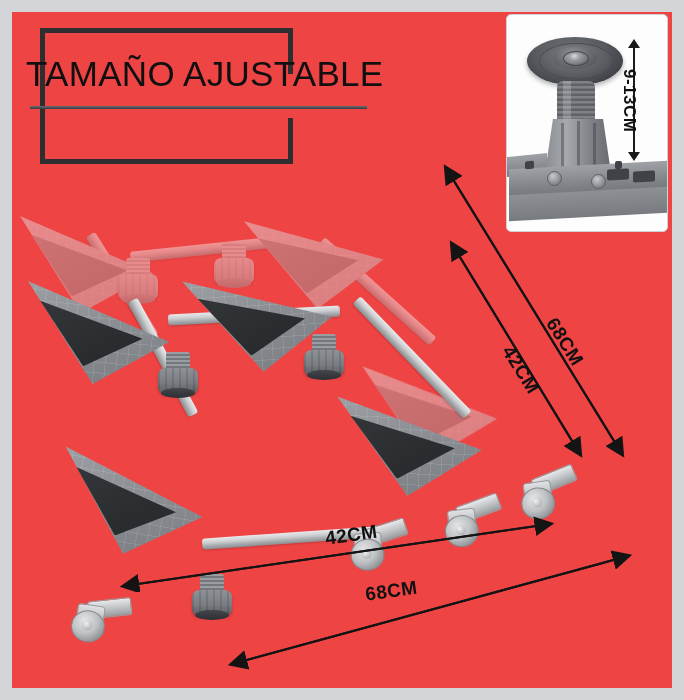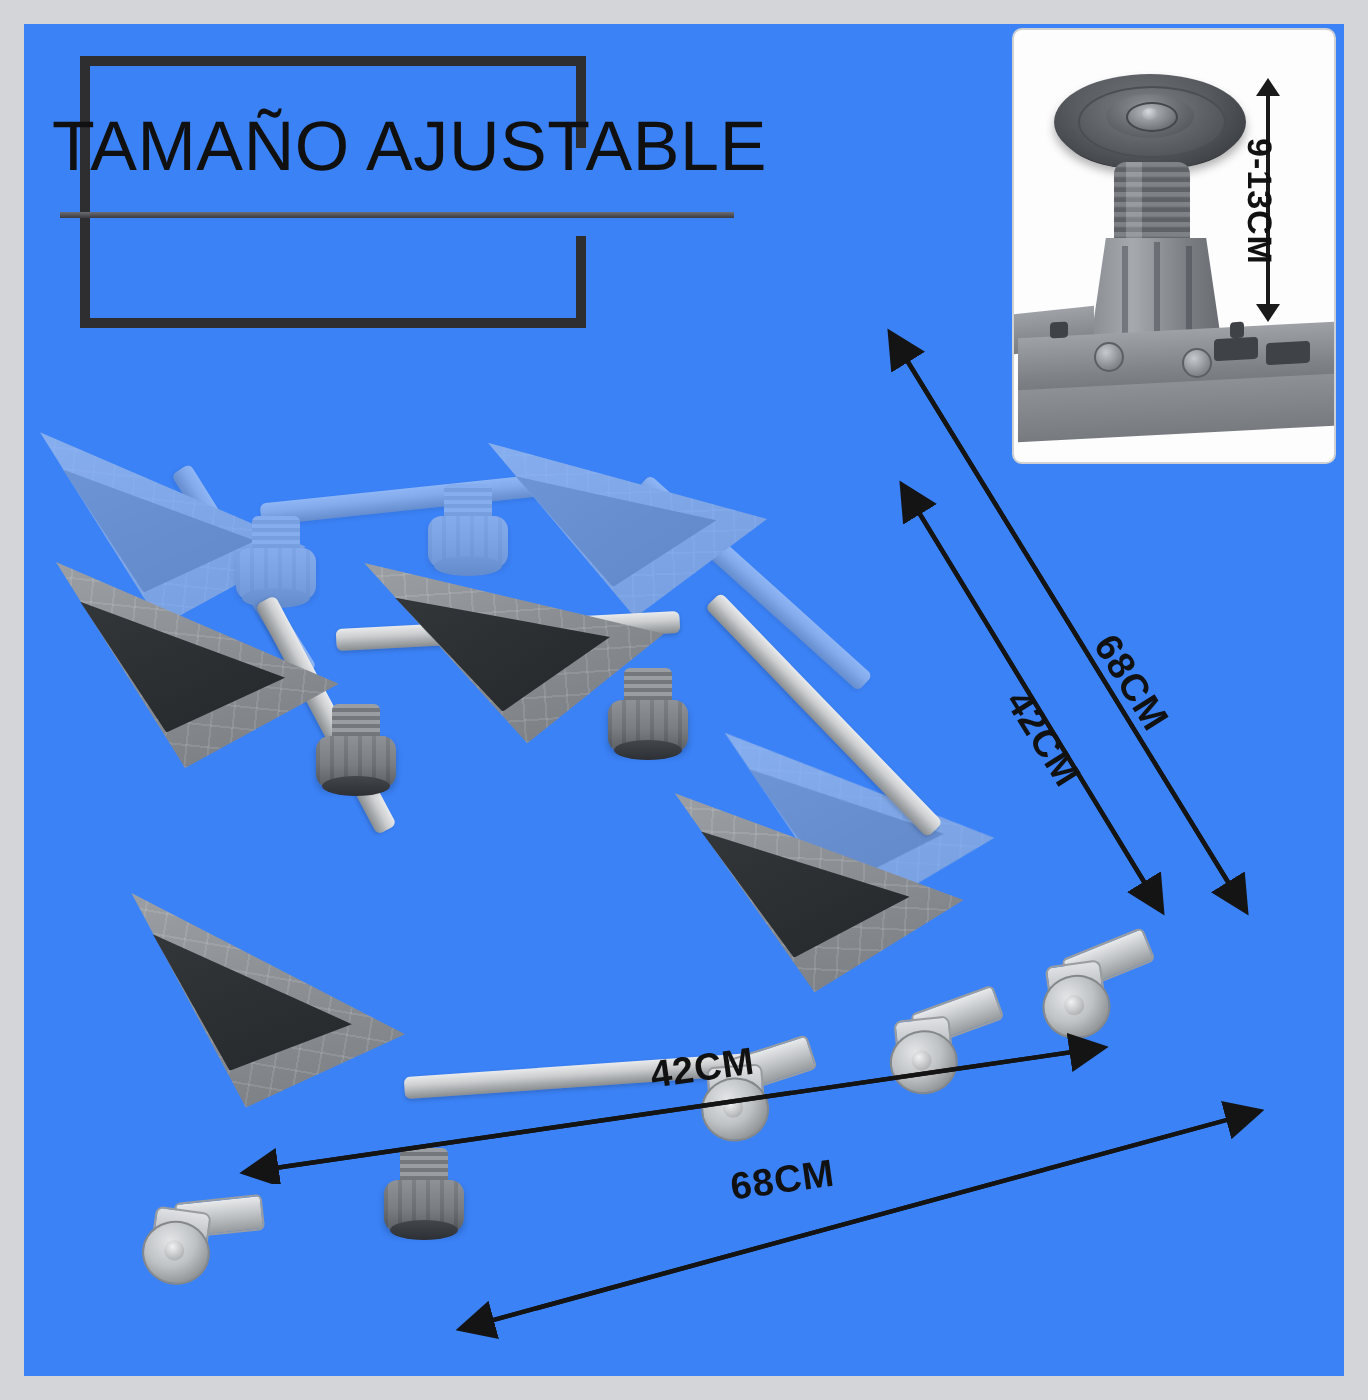--- a/index.html
+++ b/index.html
@@ -6,21 +6,21 @@
   body{
     width:684px;height:700px;
     background:#d3d5d8;
     font-family:"Liberation Sans", sans-serif;
     overflow:hidden;
   }
   #stage{
     position:absolute;
     left:12px; top:12px;
     width:660px; height:676px;
-    background:#3b82f6;
+    background:#ef4444;
     overflow:hidden;
   }
 
   
   #title-block{
     position:absolute; left:28px; top:16px; width:300px; height:136px;
   }
   .frame-seg{position:absolute;background:#2e2e30;}
   
   .frame-l{left:0;top:0;width:5px;height:136px;}

